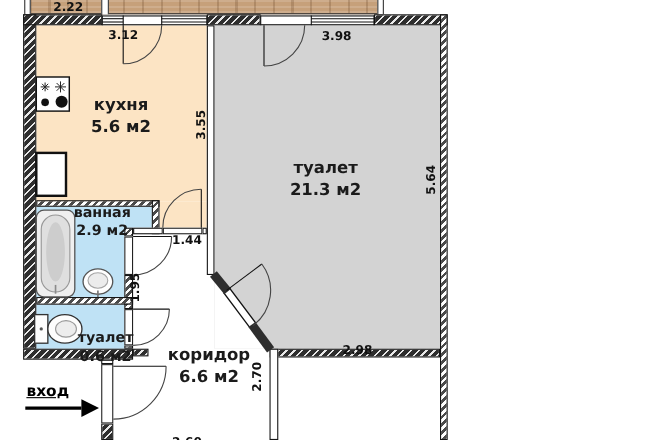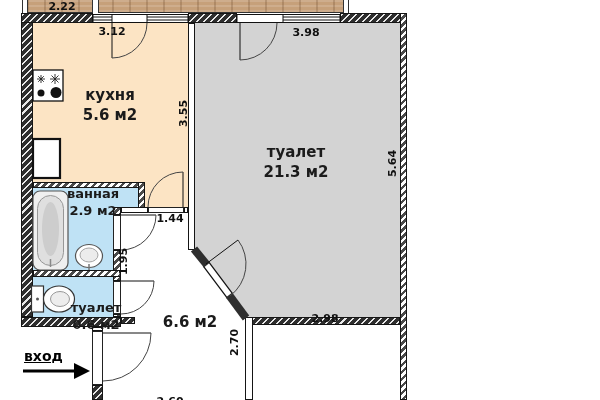--- a/index.html
+++ b/index.html
@@ -193,20 +193,21 @@
   </div>
   <div class="lbl small z40" style="left:51px;top:186px;width:84px;">
     <span class="nm">ванная</span>
     <span class="ar">2.9 м2</span>
   </div>
   <div class="lbl small z40" style="left:54px;top:273px;width:84px;margin-top:27px;">
     <span class="nm">туалет</span>
     <span class="ar">0.6 м2</span>
   </div>
   <div class="lbl big z40" style="left:135px;top:312px;width:110px;">
+    <span class="nm">коридор</span>
     <span class="ar">6.6 м2</span>
   </div>
   <div class="vhod z40" style="left:24px;top:348px;text-decoration:underline;">вход</div>
 
   <div class="dim z40" style="left:44px;top:0;">2.22</div>
   <div class="dim z40" style="left:94px;top:25px;">3.12</div>
   <div class="dim z40" style="left:288px;top:26px;">3.98</div>
   <div class="dim v z40" style="left:166px;top:107px;">3.55</div>
   <div class="dim v z40" style="left:375px;top:157px;">5.64</div>
   <div class="dim z40" style="left:152px;top:212px;">1.44</div>

